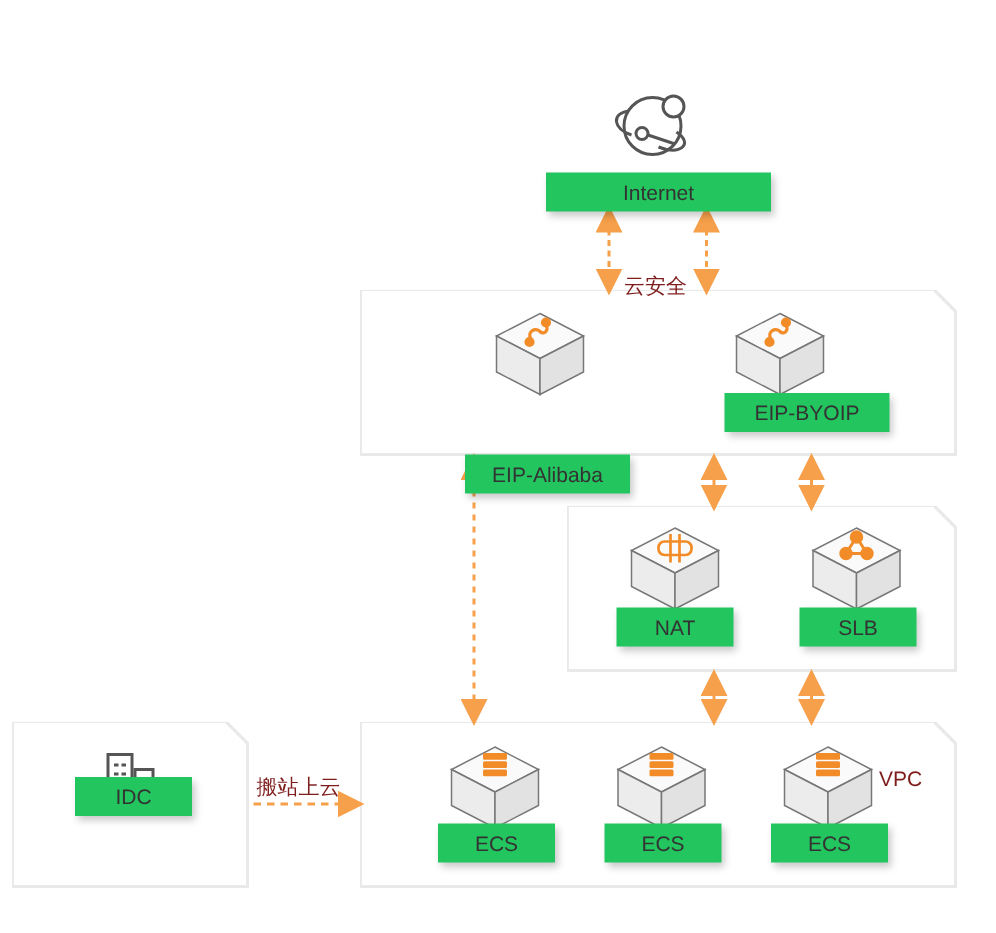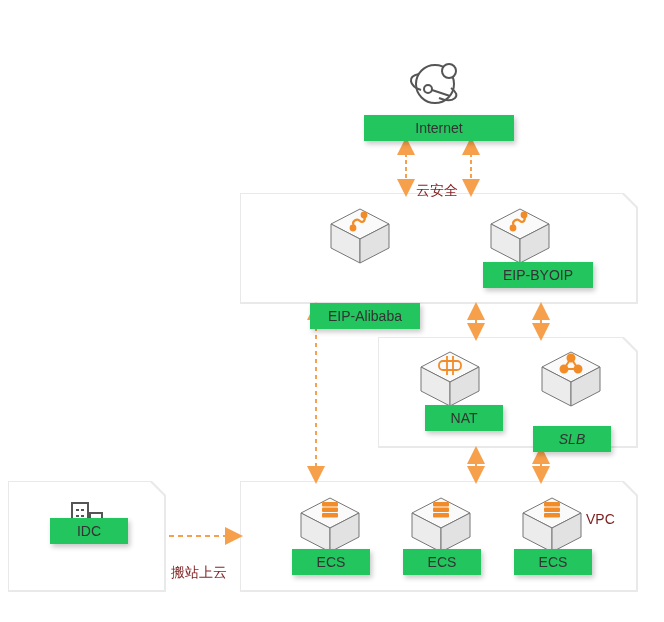--- a/index.html
+++ b/index.html
@@ -45,21 +45,21 @@
     <line x1="316" y1="311" x2="316" y2="475" stroke-dasharray="4,4" marker-start="url(#ah)" marker-end="url(#ah)"></line>
     <line x1="476" y1="311" x2="476" y2="332" marker-start="url(#ah)" marker-end="url(#ah)"></line>
     <line x1="541" y1="311" x2="541" y2="332" marker-start="url(#ah)" marker-end="url(#ah)"></line>
     <line x1="476" y1="455" x2="476" y2="475" marker-start="url(#ah)" marker-end="url(#ah)"></line>
     <line x1="541" y1="455" x2="541" y2="475" marker-start="url(#ah)" marker-end="url(#ah)"></line>
     <line x1="169" y1="536" x2="234" y2="536" stroke-dasharray="5,4" marker-end="url(#ah)"></line>
   </g>
 </svg>
 
 <div class="anno" style="left:416px;top:158px;">云安全</div>
-<div class="anno" style="left:171px;top:540px;">搬站上云</div>
+<div class="anno" style="left:171px;top:492px;">搬站上云</div>
 
 <svg class="abs" style="left:405px;top:56px;" width="62" height="52" viewBox="0 0 62 52">
   <g fill="none" stroke="#555" stroke-width="2">
     <circle cx="30" cy="28" r="19"></circle>
     <path d="M14 18 C2 20 4 30 16 34"></path>
     <path d="M46 32 C58 40 48 48 34 42"></path>
     <circle cx="44" cy="15" r="7" fill="#fff"></circle>
     <circle cx="23" cy="33" r="4" fill="#fff"></circle>
     <path d="M27 34 L45 40"></path>
   </g>
@@ -93,36 +93,36 @@
 <svg class="cube" style="left:419px;top:350px;" viewBox="0 0 62 58">
   <polygon points="31,2 60,17 31,32 2,17" fill="#fafafa" stroke="#777" stroke-width="1"></polygon>
   <polygon points="2,17 31,32 31,56 2,41" fill="#ececec" stroke="#777" stroke-width="1"></polygon>
   <polygon points="60,17 31,32 31,56 60,41" fill="#e2e2e2" stroke="#777" stroke-width="1"></polygon>
   <g fill="none" stroke="#f28c28" stroke-width="1.8">
     <rect x="20" y="11" width="22" height="9" rx="4"></rect>
     <line x1="28" y1="6" x2="28" y2="25"></line>
     <line x1="34" y1="6" x2="34" y2="25"></line>
   </g>
 </svg>
-<div class="label" style="left:425px;top:405px;width:78px;">NAT</div>
+<div class="label" style="left:411px;top:405px;width:78px;">NAT</div>
 
 <svg class="cube" style="left:540px;top:350px;" viewBox="0 0 62 58">
   <polygon points="31,2 60,17 31,32 2,17" fill="#fafafa" stroke="#777" stroke-width="1"></polygon>
   <polygon points="2,17 31,32 31,56 2,41" fill="#ececec" stroke="#777" stroke-width="1"></polygon>
   <polygon points="60,17 31,32 31,56 60,41" fill="#e2e2e2" stroke="#777" stroke-width="1"></polygon>
   <g fill="#f28c28" stroke="#f28c28" stroke-width="2">
     <line x1="31" y1="8" x2="24" y2="19"></line>
     <line x1="31" y1="8" x2="38" y2="19"></line>
     <line x1="24" y1="19" x2="38" y2="19"></line>
     <circle cx="31" cy="8" r="3.5"></circle>
     <circle cx="24" cy="19" r="3.5"></circle>
     <circle cx="38" cy="19" r="3.5"></circle>
   </g>
 </svg>
-<div class="label" style="left:533px;top:426px;width:78px;font-style:italic;">SLB</div>
+<div class="label" style="left:533px;top:405px;width:78px;">SLB</div>
 
 <svg class="abs" style="left:69px;top:500px;" width="40" height="38" viewBox="0 0 40 38">
   <g fill="none" stroke="#555" stroke-width="2">
     <rect x="3" y="3" width="16" height="32"></rect>
     <rect x="21" y="13" width="12" height="22"></rect>
     <line x1="0" y1="35" x2="37" y2="35"></line>
   </g>
   <g stroke="#555" stroke-width="2">
     <line x1="7" y1="10" x2="10" y2="10"></line>
       <line x1="12" y1="10" x2="15" y2="10"></line>

